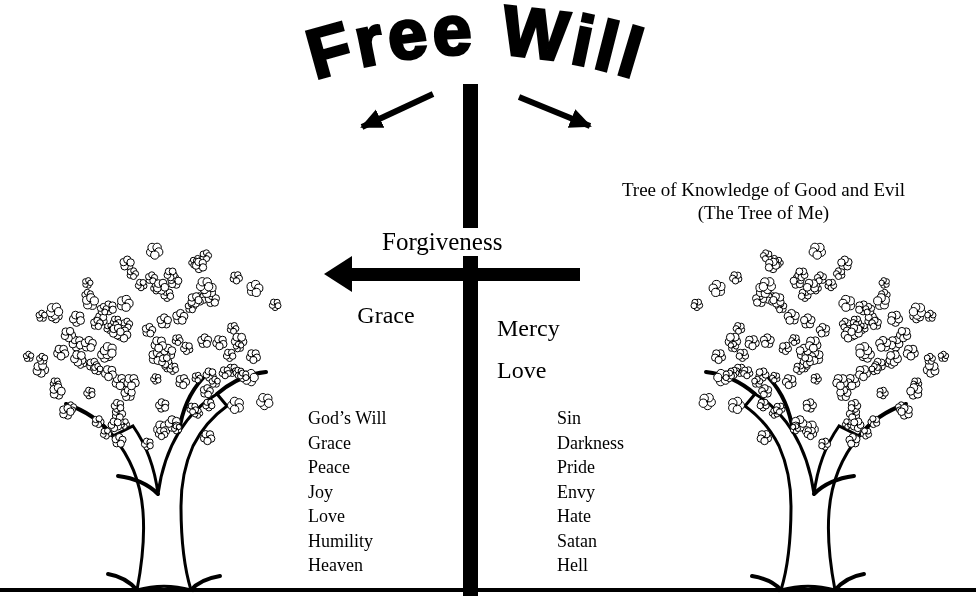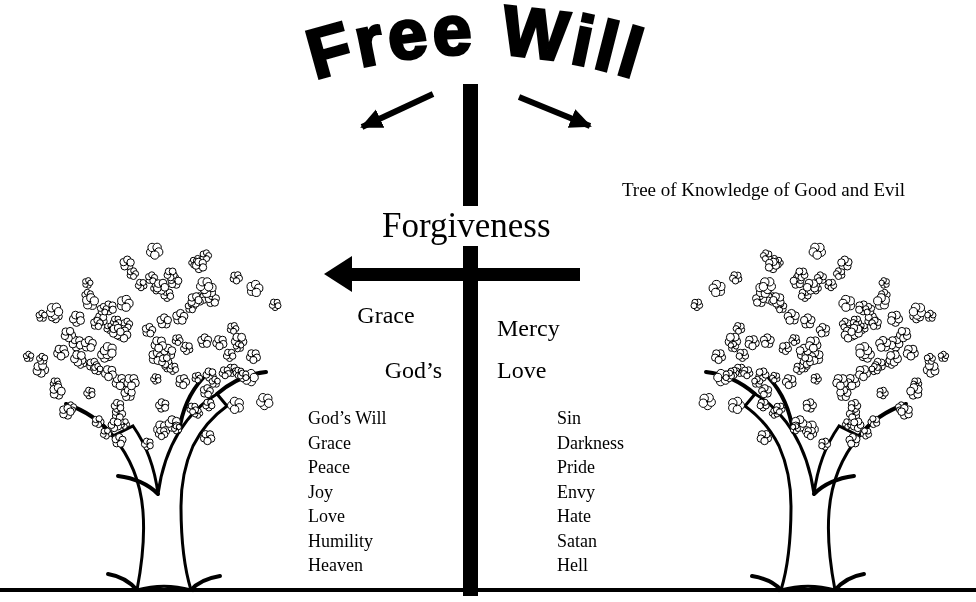--- a/index.html
+++ b/index.html
@@ -14,21 +14,21 @@
   }
   .diag-line{stroke:#000;stroke-width:6;fill:none;}
   .trunk{fill:#fff;stroke:#000;stroke-width:3;}
   .branch{fill:none;stroke:#000;stroke-width:4;stroke-linecap:round;}
   #canopy circle{fill:#fff;stroke:#000;stroke-width:1;}
   #canopy circle.dot{fill:#000;stroke:none;}
   .label{position:absolute;white-space:nowrap;}
   .tree-label{white-space:normal;text-align:center;}
   #left-tree-label{left:40px;top:190px;width:260px;font-size:22px;line-height:26px;}
   #right-tree-label{left:591px;top:178px;width:345px;font-size:19px;line-height:23px;}
-  #forgiveness{left:376px;top:206px;font-size:35px;background:#fff;padding:0 6px;}
+  #forgiveness{left:376px;top:228px;font-size:25px;background:#fff;padding:0 6px;}
   .cross-word{font-size:24px;}
   #grace{left:330px;top:302px;width:112px;text-align:center;}
   #mercy{left:497px;top:302px;margin-top:13px;}
   #gods{left:330px;top:357px;width:112px;text-align:right;}
   #love{left:497px;top:357px;}
   .word-list{position:absolute;font-size:18px;line-height:24.5px;}
   #left-list{left:308px;top:406px;}
   #right-list{left:557px;top:406px;}
 </style>
 </head>
@@ -950,27 +950,27 @@
     <text class="title-text">
       <textPath href="#title-arc" startOffset="50%" text-anchor="middle">Free Will</textPath>
     </text>
   </svg>
 
   <div class="label tree-label" id="left-tree-label">
   </div>
 
   <div class="label tree-label" id="right-tree-label">
     <div>Tree of Knowledge of Good and Evil</div>
+    <div>(The Tree of Me)</div>
   </div>
 
   <div class="label" id="forgiveness">Forgiveness</div>
 
   <div class="label cross-word" id="grace">Grace</div>
   <div class="label cross-word" id="mercy">Mercy</div>
-  <div class="label cross-word" id="gods">God’s</div>
   <div class="label cross-word" id="love">Love</div>
 
   <div class="word-list" id="left-list">
       <div>God’s Will</div>
       <div>Grace</div>
       <div>Peace</div>
       <div>Joy</div>
       <div>Love</div>
       <div>Humility</div>
       <div>Heaven</div>

